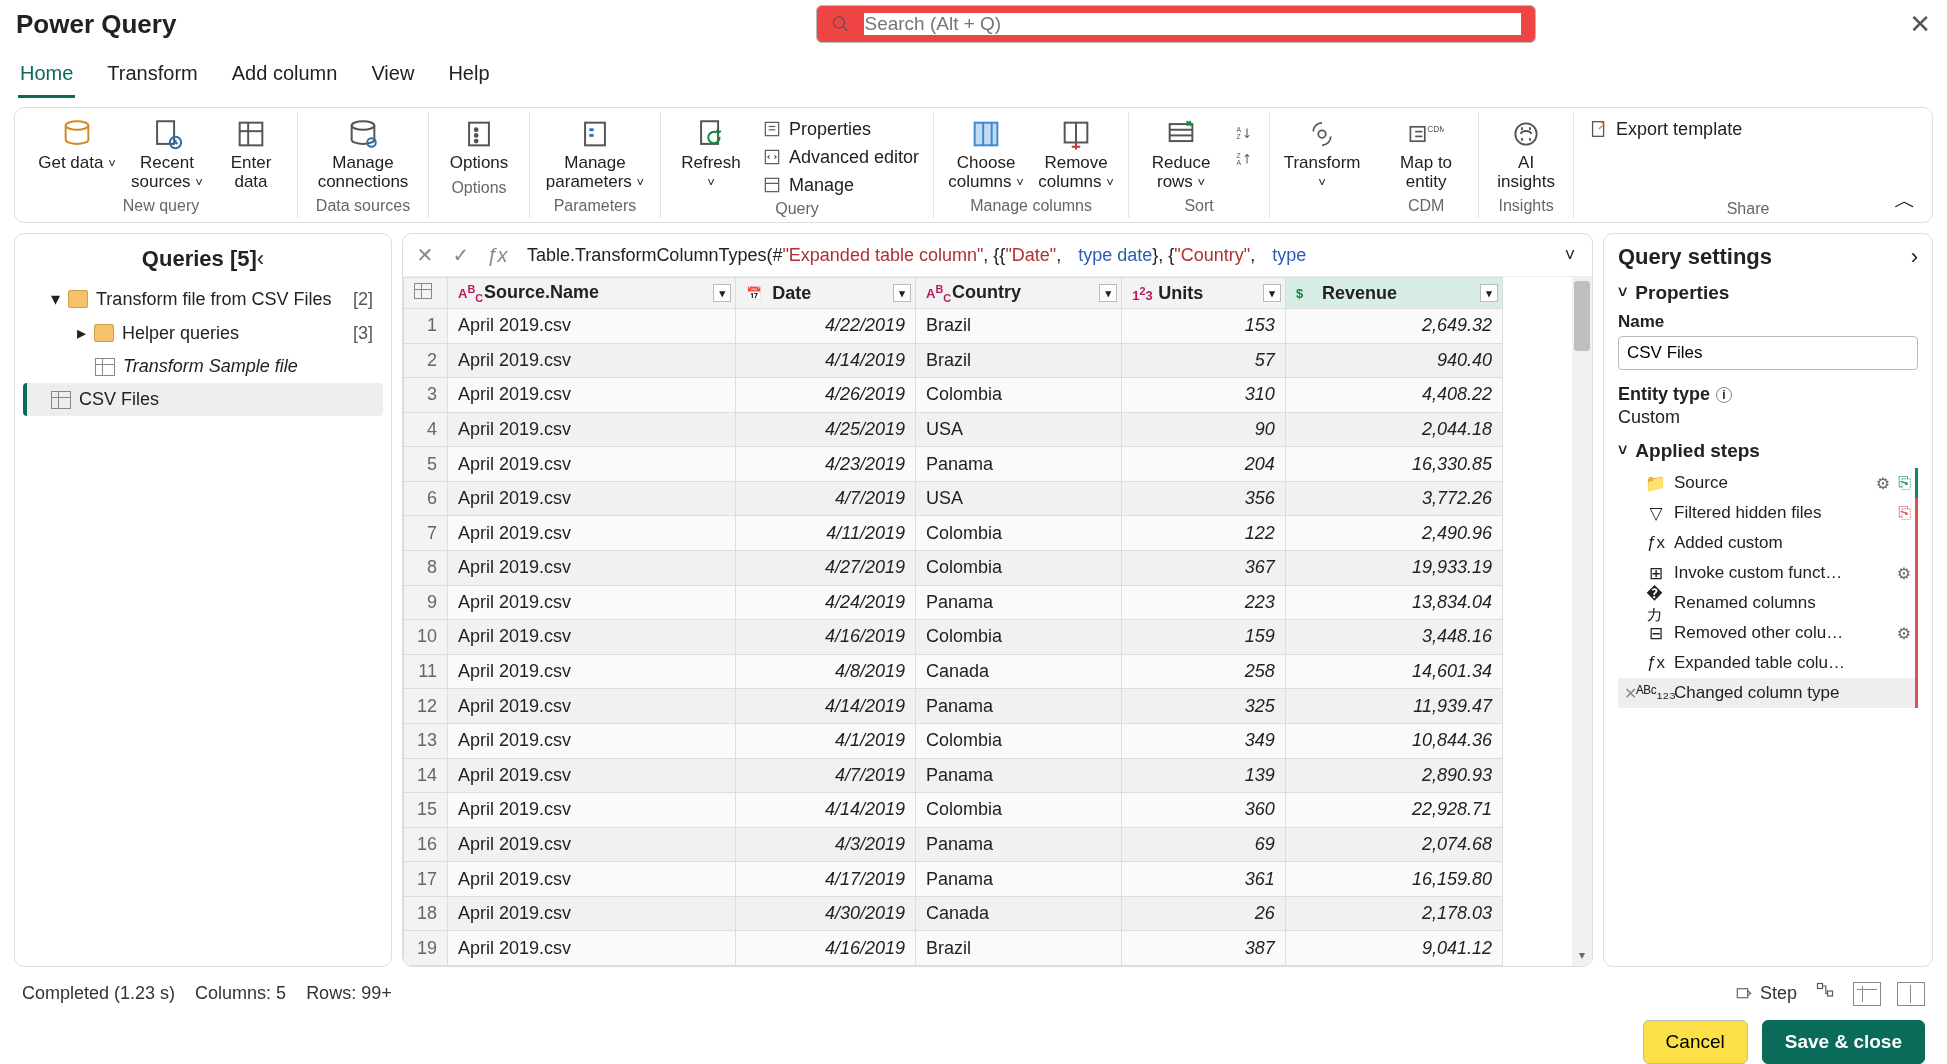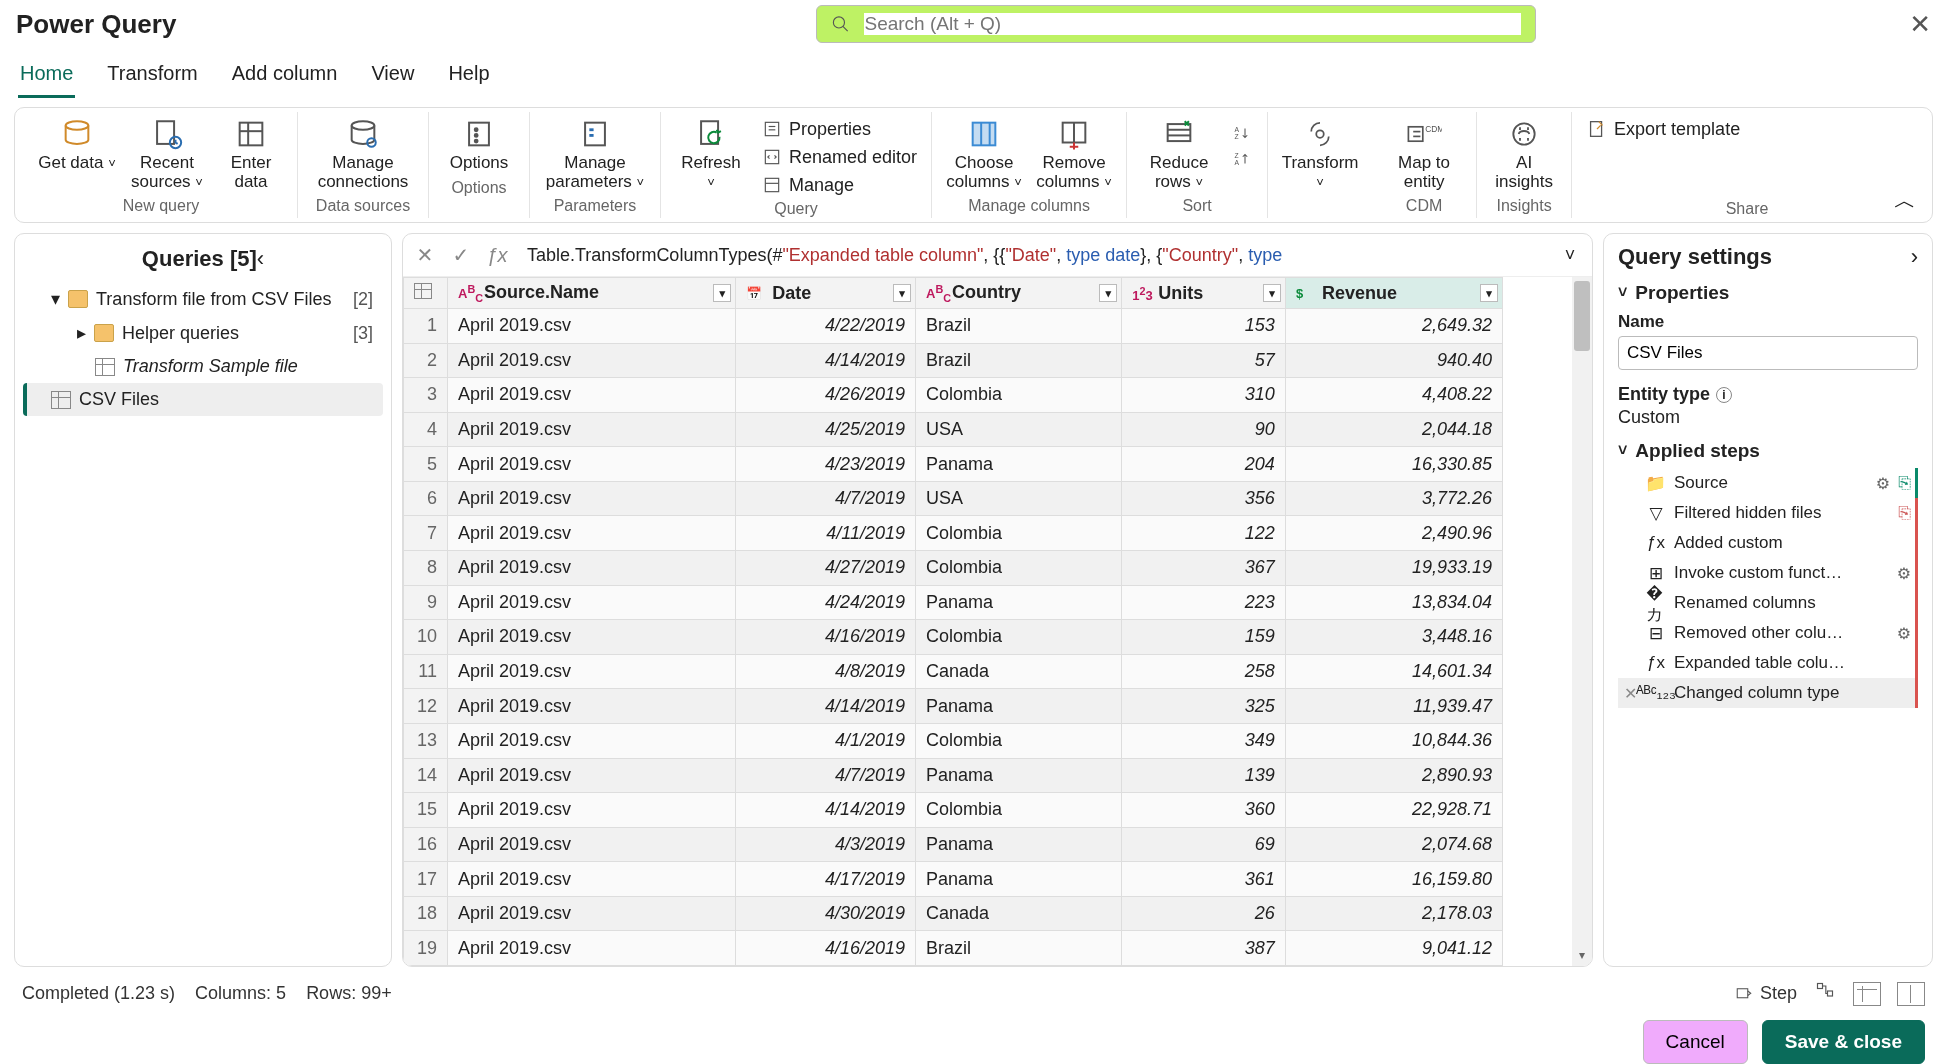--- a/index.html
+++ b/index.html
@@ -1,21 +1,21 @@
 <!DOCTYPE html>
 <html><head>
 <meta charset="utf-8">
 <style>
 * { box-sizing: border-box; margin: 0; padding: 0; font-family: "Segoe UI", Arial, sans-serif; }
 body { background: #fff; width: 1947px; height: 1064px; overflow: hidden; font-size: 18px; color: #222; }
 
 
 .titlebar { display: flex; align-items: center; height: 48px; padding: 0 16px; }
 .titlebar .title { font-size: 26px; font-weight: 600; }
-.titlebar .searchwrap { margin-left: 640px; width: 720px; height: 38px; border: 1px solid #bbb; border-radius: 6px; display: flex; align-items: center; padding: 0 14px; background: #bef264; }
+.titlebar .searchwrap { margin-left: 640px; width: 720px; height: 38px; border: 1px solid #bbb; border-radius: 6px; display: flex; align-items: center; padding: 0 14px; background: #ef4444; }
 .titlebar .searchwrap svg { width: 20px; height: 20px; stroke: #555; margin-right: 14px; }
 .titlebar .searchwrap input { border: none; outline: none; width: 100%; font-size: 19px; color: #666; }
 .titlebar .close { margin-left: auto; font-size: 26px; color: #555; cursor: pointer; }
 
 
 .tabstrip { display: flex; gap: 30px; padding: 10px 18px 0; border-bottom: 1px solid transparent; }
 .tabstrip .tab { font-size: 20px; padding: 4px 2px 10px; cursor: pointer; }
 .tabstrip .tab.active { color: #0a6b5a; border-bottom: 3px solid #0a6b5a; font-weight: 400; }
 
 
@@ -52,21 +52,21 @@
 .tblicn::before { content:""; position:absolute; left:0; right:0; top:5px; border-top:1px solid #888; }
 .tblicn::after { content:""; position:absolute; top:0; bottom:0; left:6px; border-left:1px solid #888; }
 
 
 .datapane { flex: 1; display: flex; flex-direction: column; overflow: hidden; }
 .formulabar { display: flex; align-items: center; gap: 8px; padding: 6px 8px; border-bottom: 1px solid #eee; }
 .formulabar .fbtn { width: 28px; height: 28px; display:flex; align-items:center; justify-content:center; color:#888; cursor:pointer; font-size:20px; }
 .formulabar .fx { font-style: italic; font-size: 20px; }
 .formulabar .formula { flex: 1; font-family: Consolas, monospace; font-size: 18px; padding: 4px 8px; white-space: nowrap; overflow: hidden; }
 .formula .kw-str { color: #b03030; }
-.formula .kw-type { color: #2a5db0; }
+.formula .kw-type { color: #2a5db0; margin-left: 12px; }
 .formulabar .expand { width: 28px; text-align:center; cursor:pointer; }
 
 .gridwrap { flex:1; display:flex; overflow:hidden; position:relative; }
 .grid { border-collapse: collapse; font-size: 18px; width: 1100px; }
 .grid th, .grid td { border: 1px solid #ddd; padding: 3px 10px; height: 31px; white-space: nowrap; }
 .grid thead th { background: #f3f3f3; text-align: left; position: relative; }
 .grid thead th.sel { background: #d9ede8; }
 .grid thead th .typ { display:inline-block; width:24px; font-size:13px; color:#be185d; margin-right:2px; vertical-align:middle; }
 .grid thead th .dd { position:absolute; right:4px; top:50%; transform:translateY(-50%); width:18px; height:18px; border:1px solid #bbb; background:#fff; font-size:11px; text-align:center; line-height:16px; cursor:pointer; }
 .grid tbody tr:nth-child(odd) td { background: #fafafa; }
@@ -99,21 +99,21 @@
 .step .xdel { position:absolute; left:6px; color:#888; font-size:16px; }
 .step .txt { flex:1; overflow:hidden; text-overflow:ellipsis; white-space:nowrap; }
 
 
 .statusbar { display:flex; align-items:center; padding: 14px 22px; font-size:18px; color:#333; gap:20px; }
 .statusbar .right { margin-left:auto; display:flex; align-items:center; gap:16px; }
 .viewbtn { width:28px; height:24px; border:1px solid #888; display:inline-block; cursor:pointer; }
 
 
 .footer { display:flex; justify-content:flex-end; gap:14px; padding: 0 22px 14px; }
-.btn { padding: 10px 22px; border-radius:6px; font-size:19px; cursor:pointer; border:1px solid #bbb; background:#f0abfc; }
+.btn { padding: 10px 22px; border-radius:6px; font-size:19px; cursor:pointer; border:1px solid #bbb; background:#fde047; }
 .btn.primary { background:#0a6b5a; color:#fff; border-color:#0a6b5a; font-weight:600; }
 
 svg { stroke:#555; fill:none; stroke-width:1.4; }
 </style>
 </head>
 <body>
 
 <div class="titlebar">
   <div class="title">Power Query</div>
   <div class="searchwrap">
@@ -242,21 +242,21 @@
             </span>
             <span>Properties</span>
           </div>
         <div class="smallbtn">
             <span class="icn">
               <svg width="20" height="20" viewBox="0 0 24 24">
                 <rect x="4" y="4" width="16" height="16"></rect>
                 <path d="M9 10l-2 2 2 2M15 10l2 2-2 2"></path>
               </svg>
             </span>
-            <span>Renamed editor</span>
+            <span>Advanced editor</span>
           </div>
         <div class="smallbtn">
             <span class="icn">
               <svg width="20" height="20" viewBox="0 0 24 24">
                 <rect x="4" y="4" width="16" height="16"></rect>
                 <line x1="4" y1="10" x2="20" y2="10"></line>
               </svg>
             </span>
             <span>Manage</span> 
             <span class="caret"></span>

